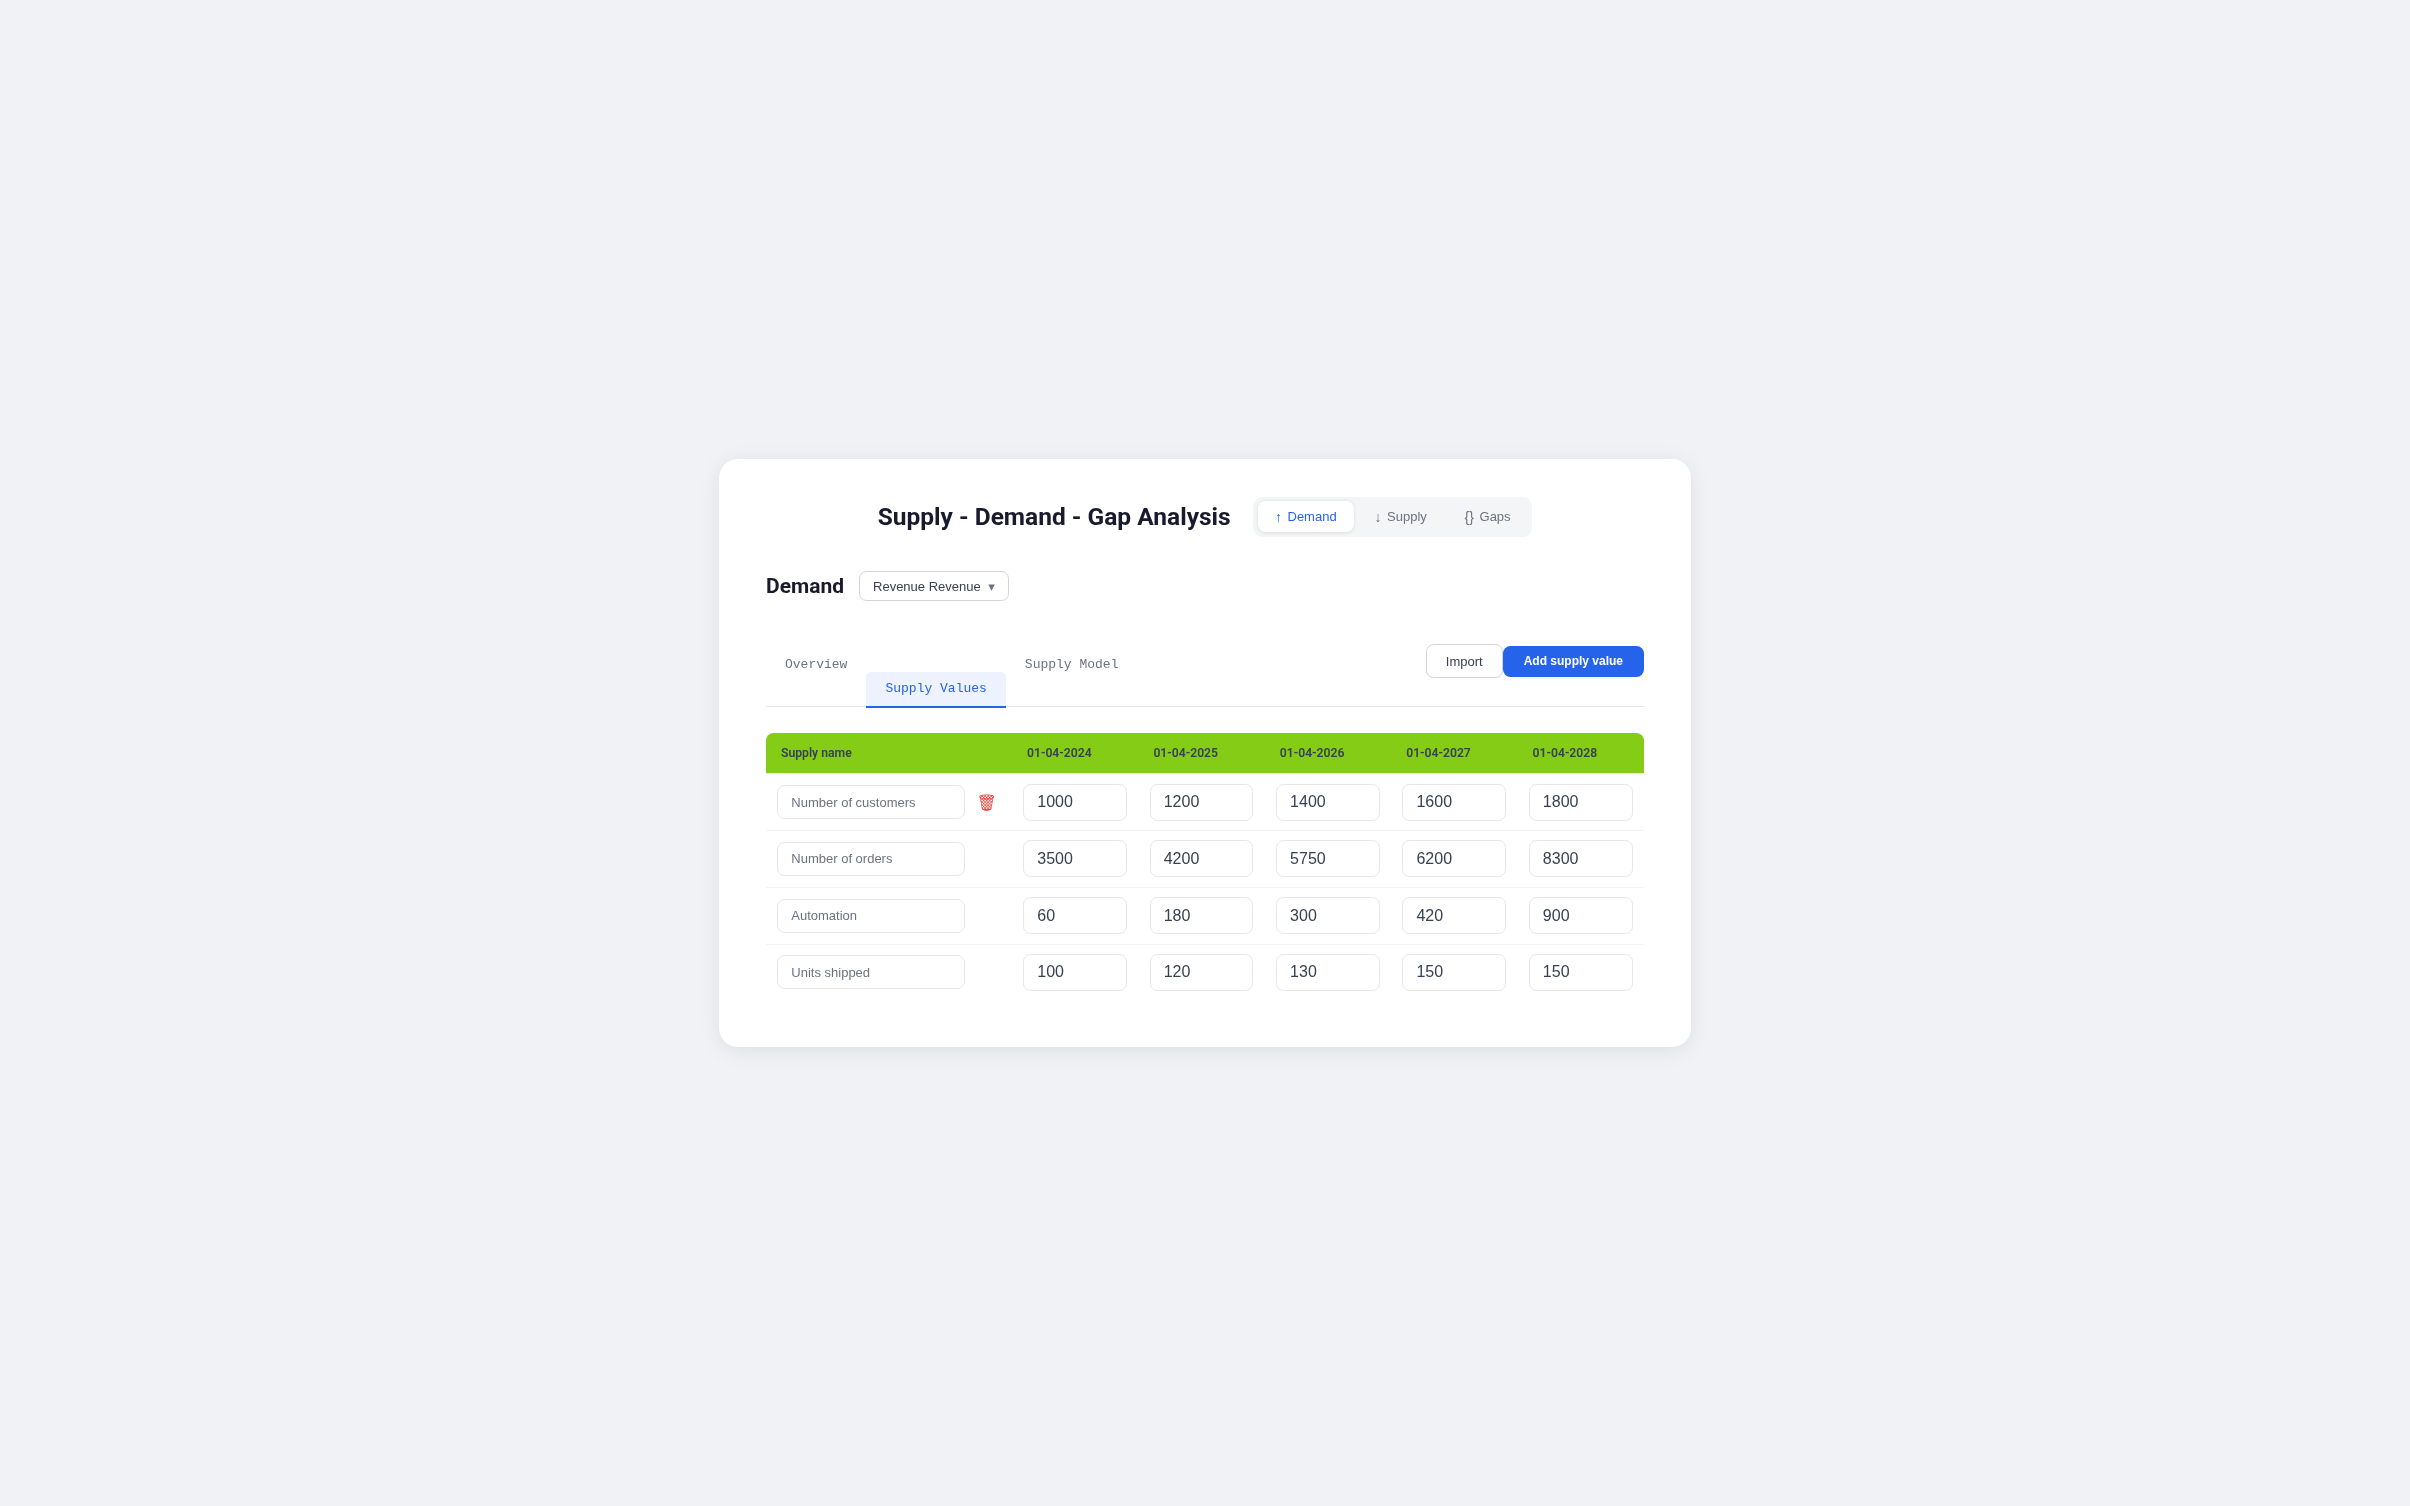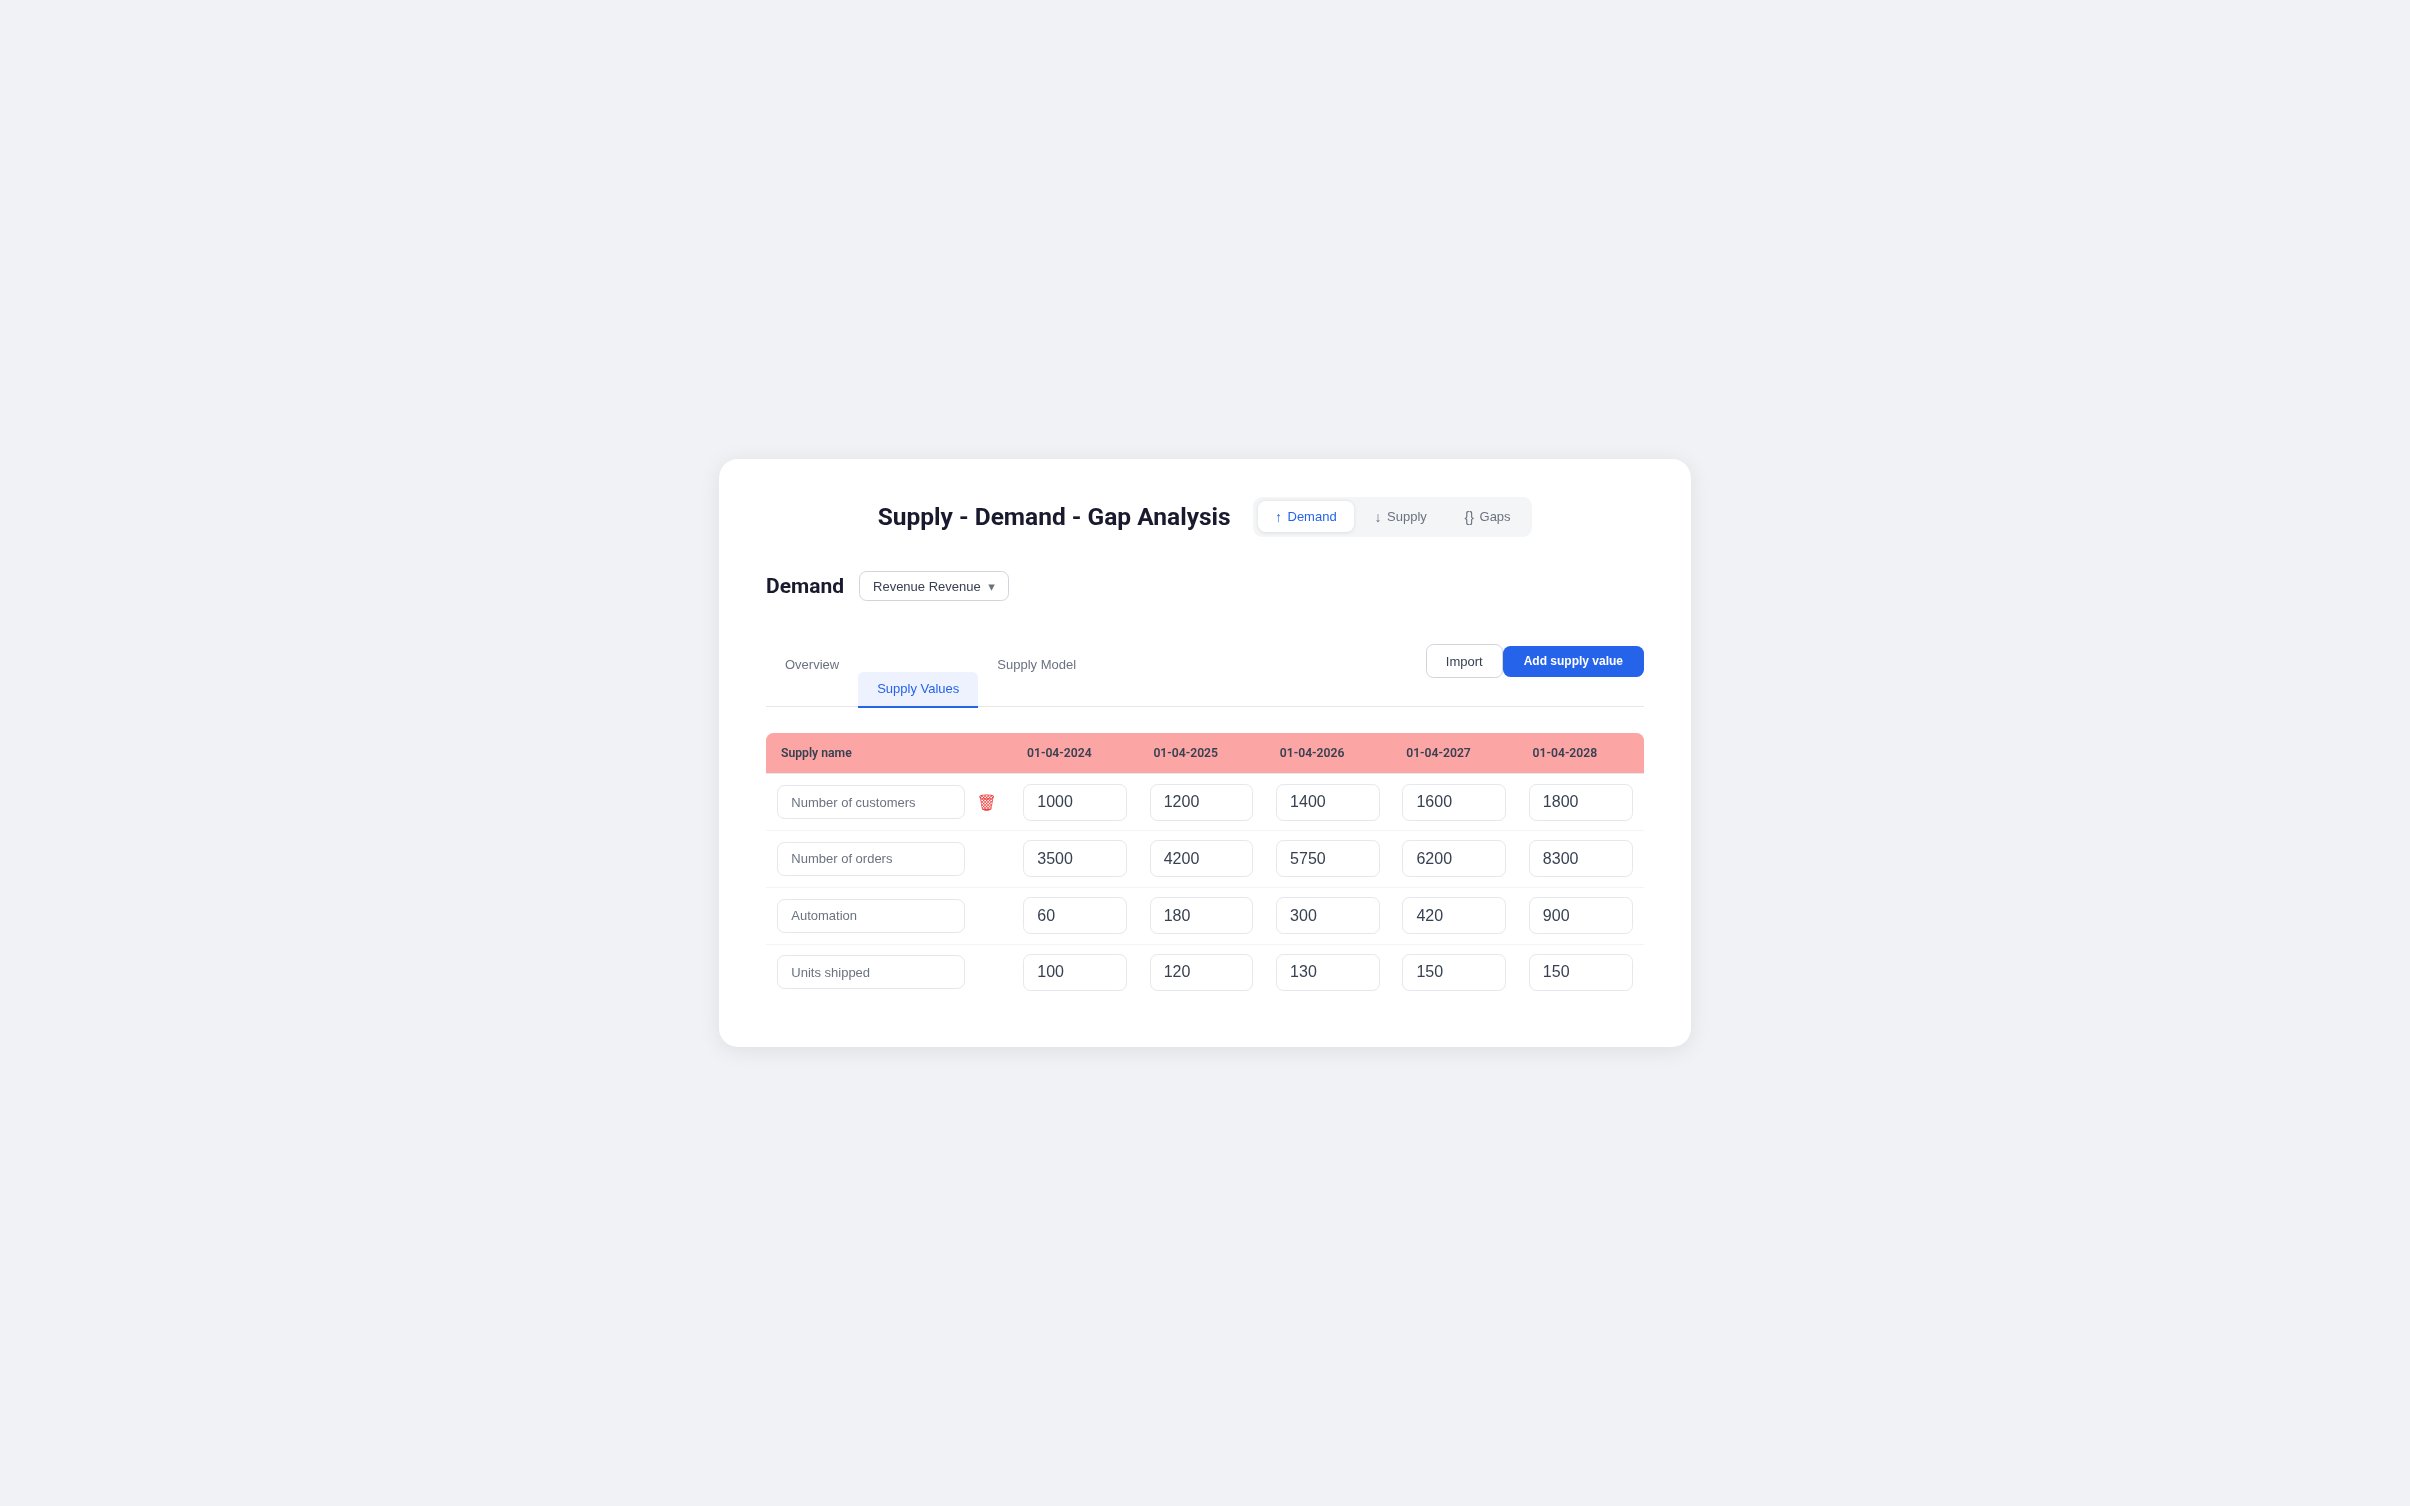--- a/index.html
+++ b/index.html
@@ -109,20 +109,21 @@
       font-weight: 500;
       color: #6b7280;
       cursor: pointer;
       border-bottom: 2.4px solid transparent;
       margin-bottom: -1.4px;
       background: none;
       border-top: none;
       border-left: none;
       border-right: none;
       transition: color 0.15s;
+      font-family: Liberation Mono, monospace;
     }
     .sub-tab.active {
       color: #2563eb;
       border-bottom: 2.4px solid #2563eb;
       background: #eef2ff;
       border-radius: 5.6px 5.6px 0 0;
       margin-top: 48px;
     }
     .sub-tab-actions {
       display: flex;
@@ -150,21 +151,21 @@
       color: #fff;
       cursor: pointer;
     }
     
     .supply-table {
       width: 100%;
       border-collapse: separate;
       border-spacing: 0;
     }
     .supply-table thead tr th {
-      background: #fca5a5;
+      background: #84cc16;
       padding: 13px 15px;
       font-size: 12.2px;
       font-weight: 600;
       color: #374151;
       text-align: left;
       border-bottom: 0.9px solid #e5e7eb;
     }
     .supply-table thead tr th:first-child {
       border-radius: 7.5px 0 0 0;
     }

